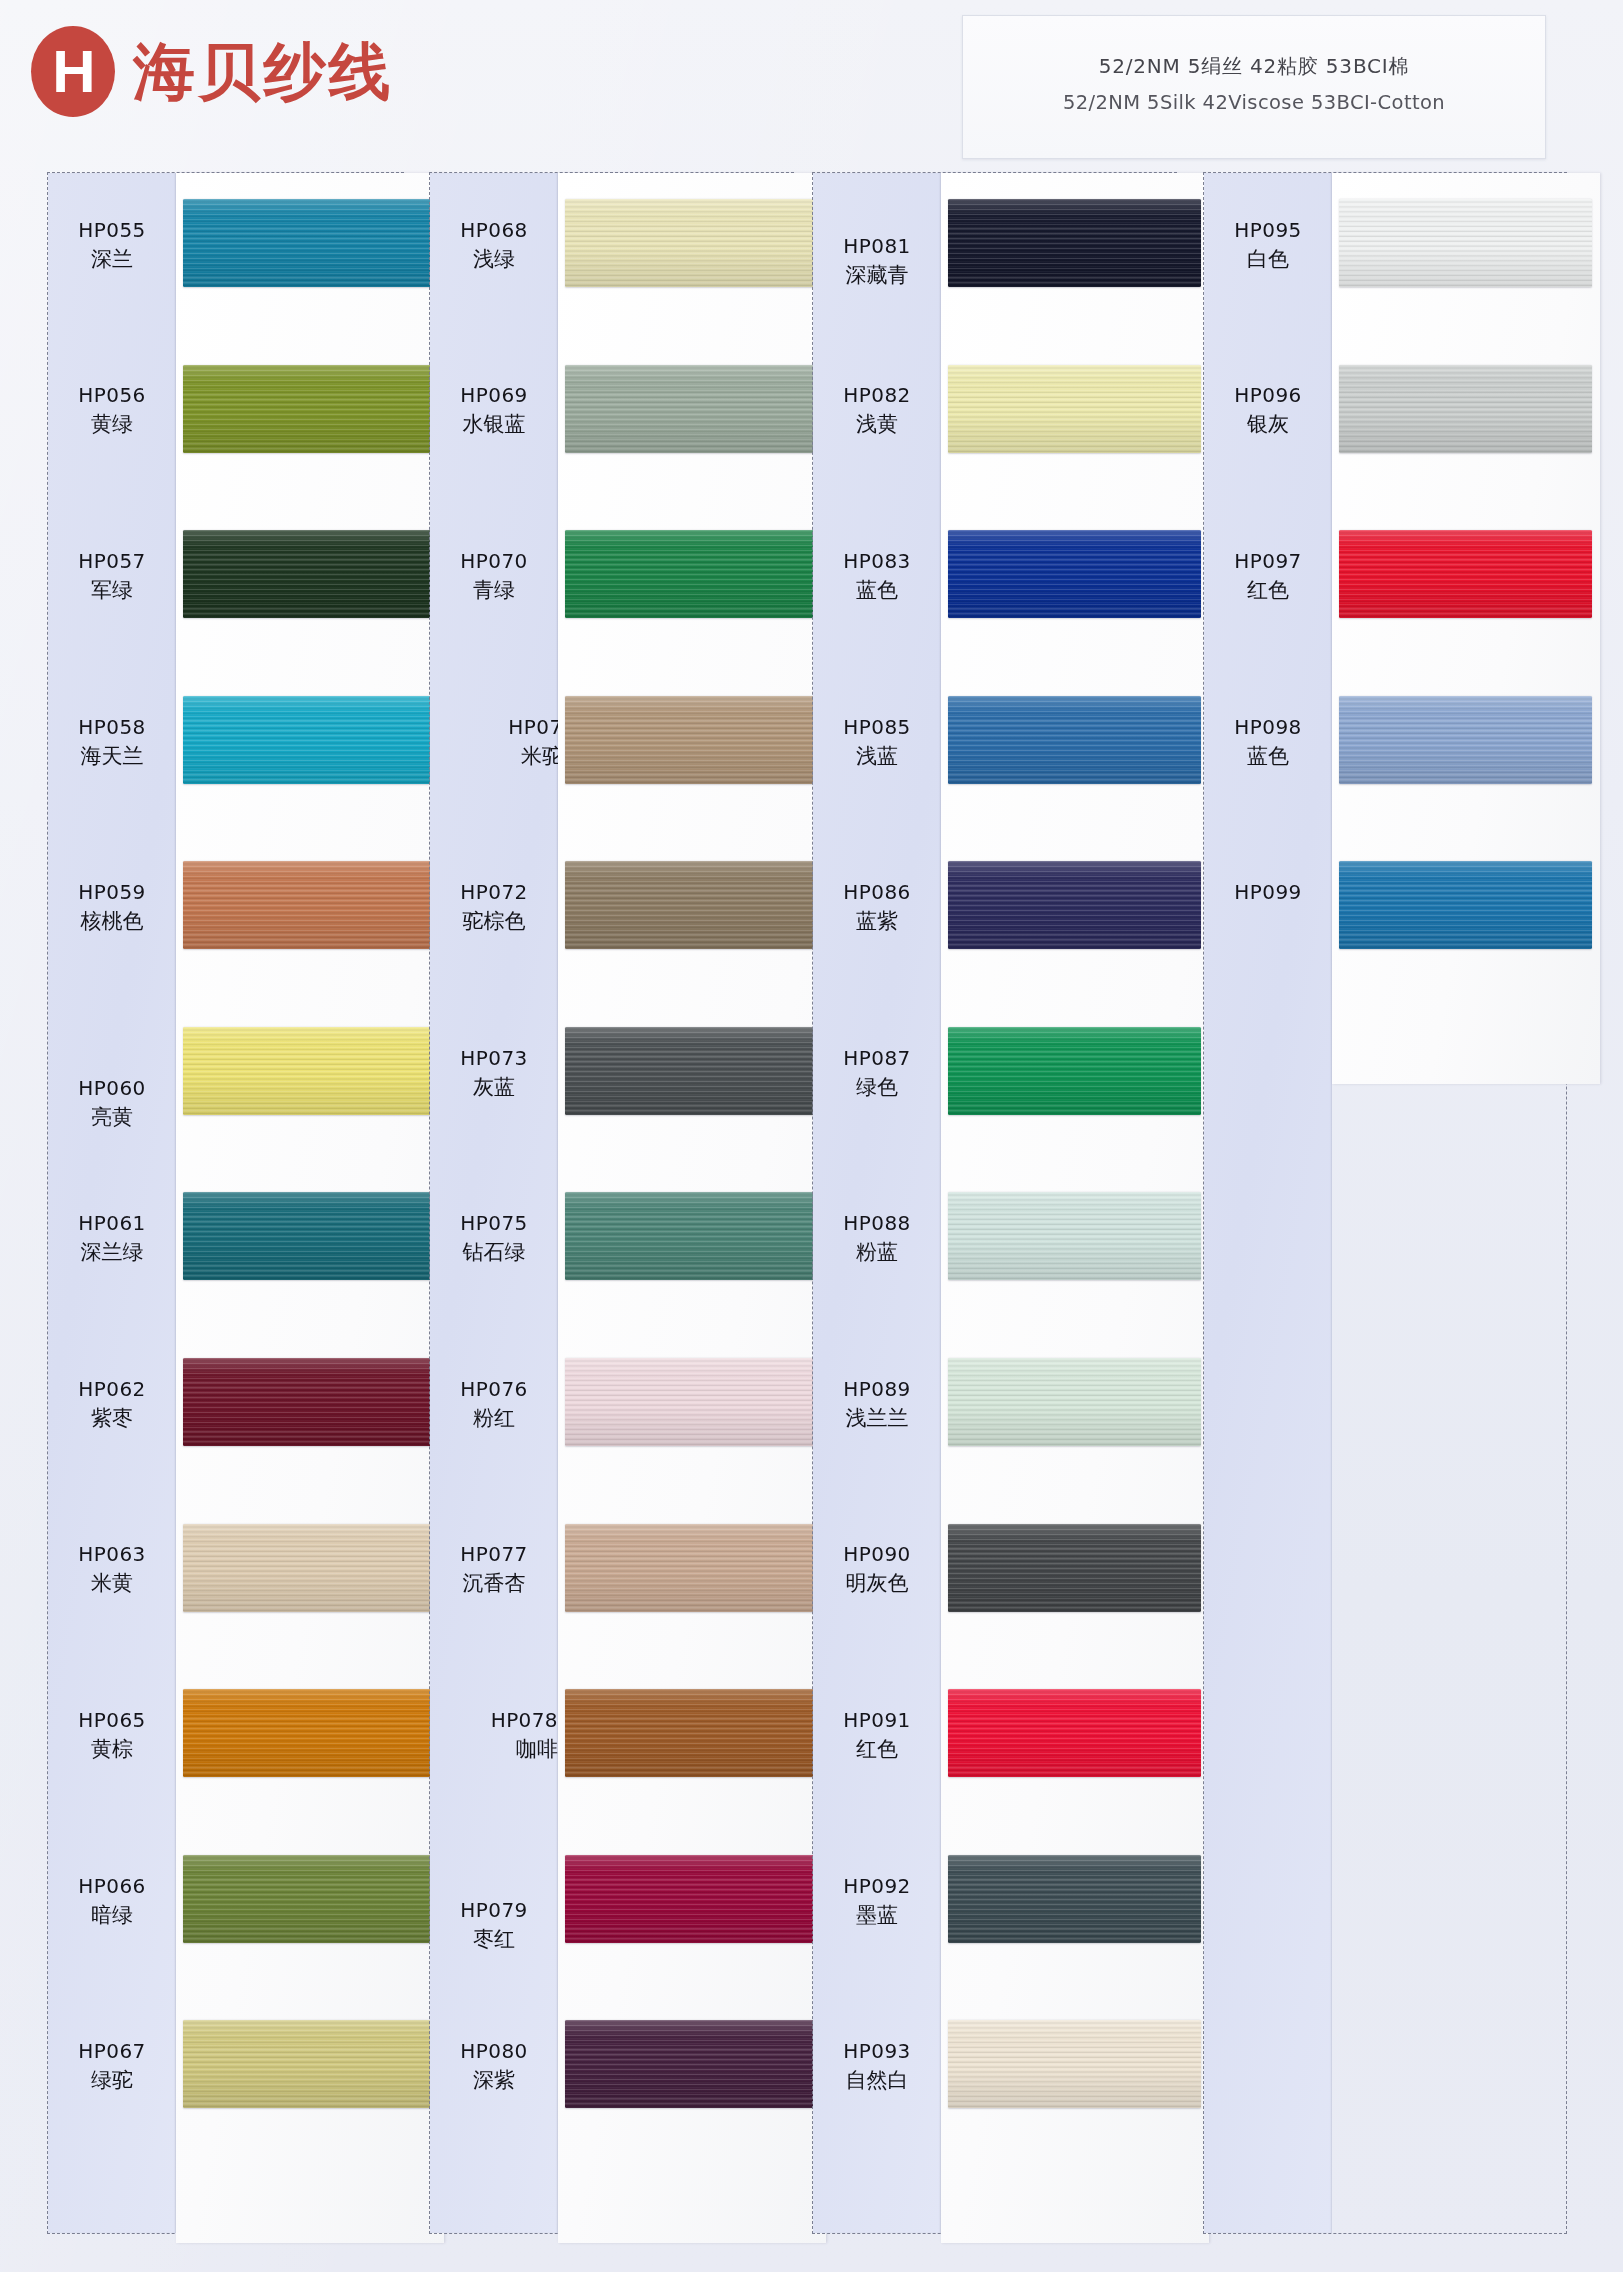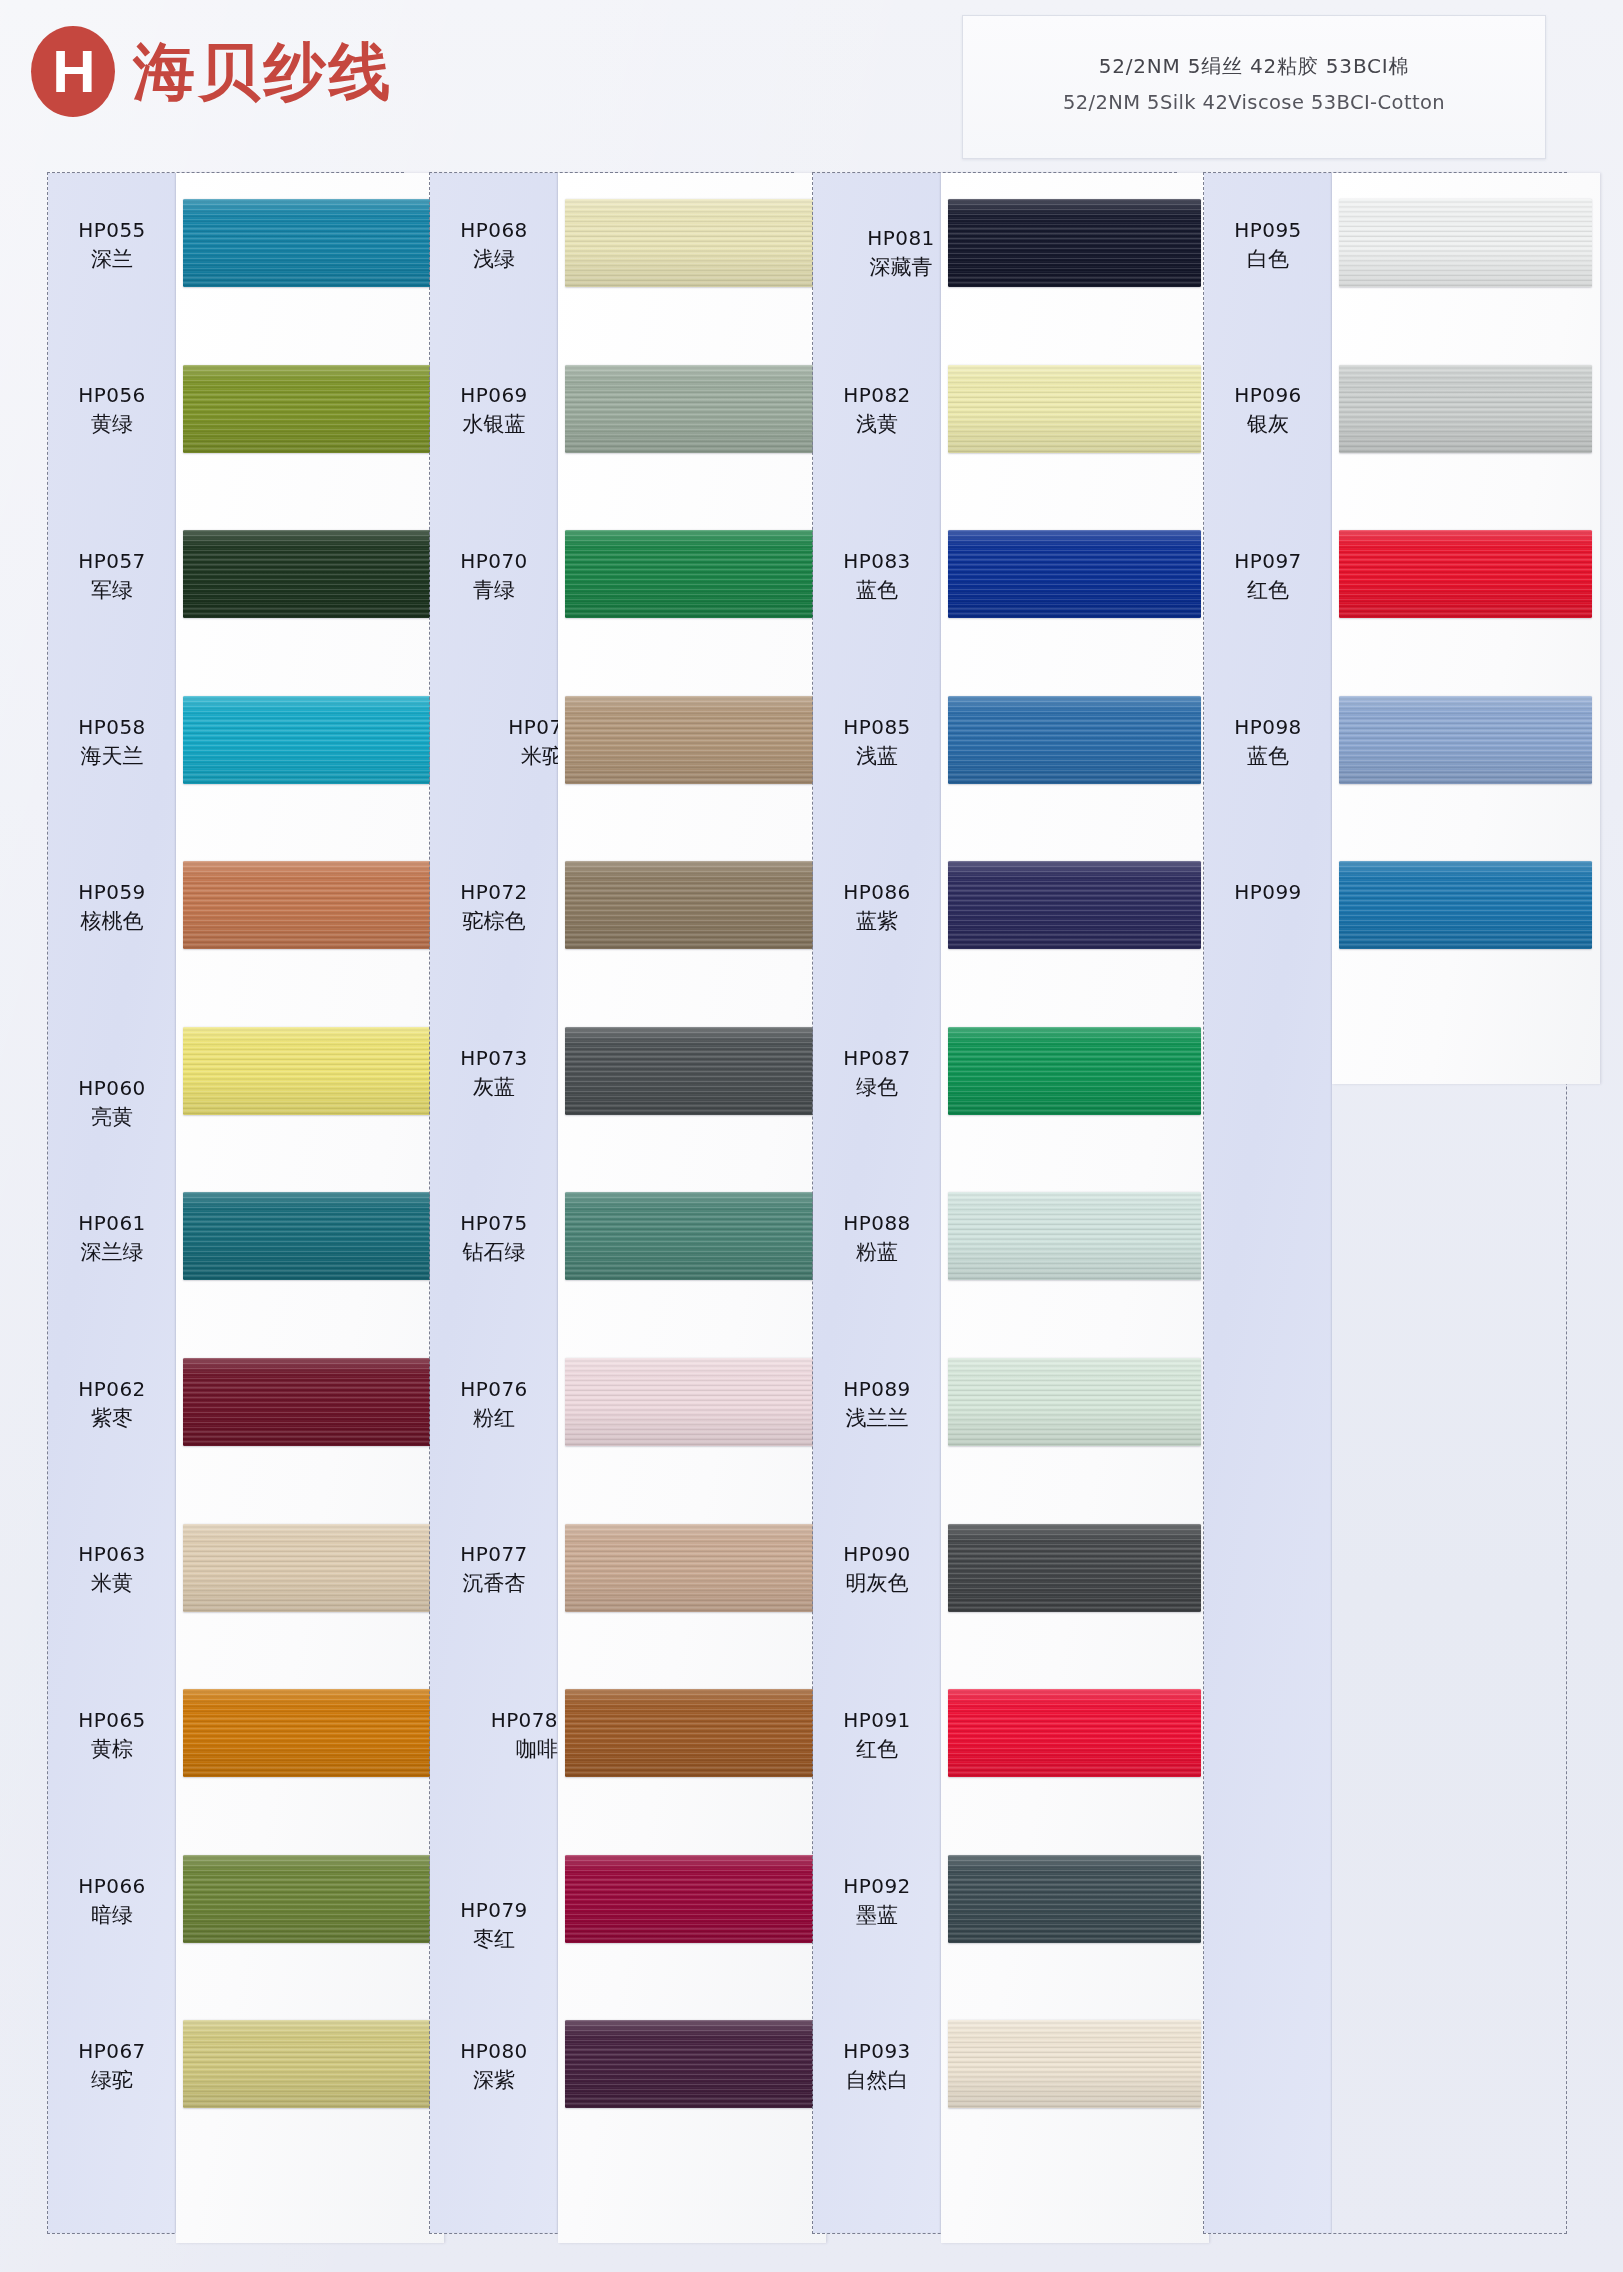--- a/index.html
+++ b/index.html
@@ -362,21 +362,21 @@
           <div class="swatch" title="HP077 沉香杏" style="top: 1351px; left: 6.5px; width: 253px; background: rgb(200, 168, 145);"></div>
           <div class="swatch" title="HP078 咖啡" style="top: 1516px; left: 6.5px; width: 253px; background: rgb(156, 90, 39);"></div>
           <div class="swatch" title="HP079 枣红" style="top: 1682px; left: 6.5px; width: 253px; background: rgb(151, 7, 58);"></div>
           <div class="swatch" title="HP080 深紫" style="top: 1847px; left: 6.5px; width: 253px; background: rgb(68, 32, 62);"></div>
         </div>
       </div>
     </div>
     <div class="col" style="left: 812px; width: 365px;">
       <div class="col-inner">
         <div class="label-strip">
-          <div class="label" style="top: 52px; margin-left: 24px;">
+          <div class="label" style="top: 60px;">
             <span class="code">HP081</span>
             <span class="cname">深藏青</span>
           </div>
           <div class="label" style="top: 209px;">
             <span class="code">HP082</span>
             <span class="cname">浅黄</span>
           </div>
           <div class="label" style="top: 375px;">
             <span class="code">HP083</span>
             <span class="cname">蓝色</span>

